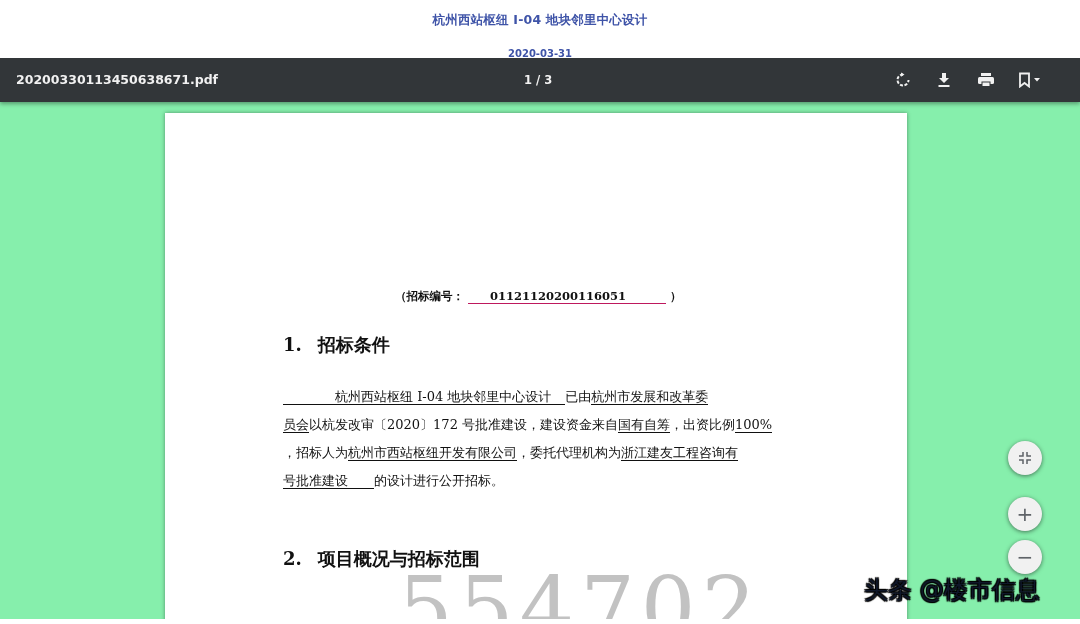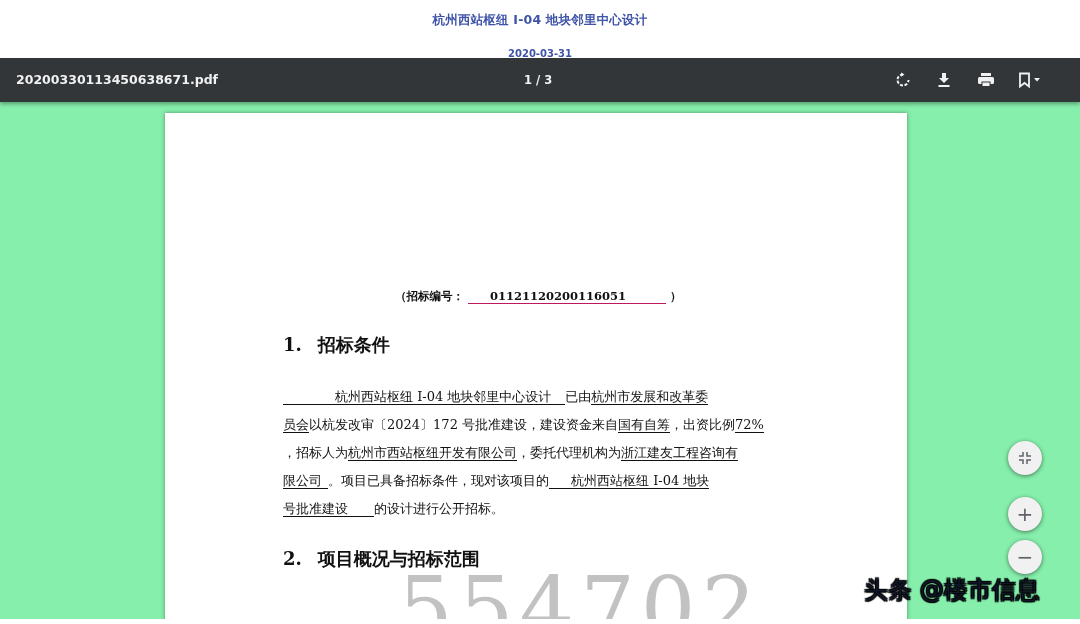--- a/index.html
+++ b/index.html
@@ -77,27 +77,24 @@
 
     <div class="h1" style="top:220px;">
       <span class="n">1.</span><span>招标条件</span>
     </div>
 
     <div class="para" style="top:270px;">
       <div class="line">
         <span class="u" style="padding:0 14px 0 52px;">杭州西站枢纽 I-04 地块邻里中心设计</span><span>已由</span><span class="u">杭州市发展和改革委</span>
       </div>
       <div class="line">
-        <span class="u">员会</span><span>以杭发改审〔2024〕172 号批准建设，建设资金来自</span><span class="u">国有自筹</span><span>，出资比例</span><span class="u">72%</span>
+        <span class="u">员会</span><span>以杭发改审〔2020〕172 号批准建设，建设资金来自</span><span class="u">国有自筹</span><span>，出资比例</span><span class="u">100%</span>
       </div>
       <div class="line">
         <span>，招标人为</span><span class="u">杭州市西站枢纽开发有限公司</span><span>，委托代理机构为</span><span class="u">浙江建友工程咨询有</span>
-      </div>
-      <div class="line">
-        <span class="u" style="padding-right:6px;">限公司</span><span>。项目已具备招标条件，现对该项目的</span><span class="u" style="padding-left:22px;">杭州西站枢纽 I-04 地块</span>
       </div>
       <div class="line">
         <span class="u" style="padding-right:26px;">号批准建设</span><span>的设计进行公开招标。</span>
       </div>
     </div>
 
     <div class="h1" style="top:434px;">
       <span class="n">2.</span><span>项目概况与招标范围</span>
     </div>
 

